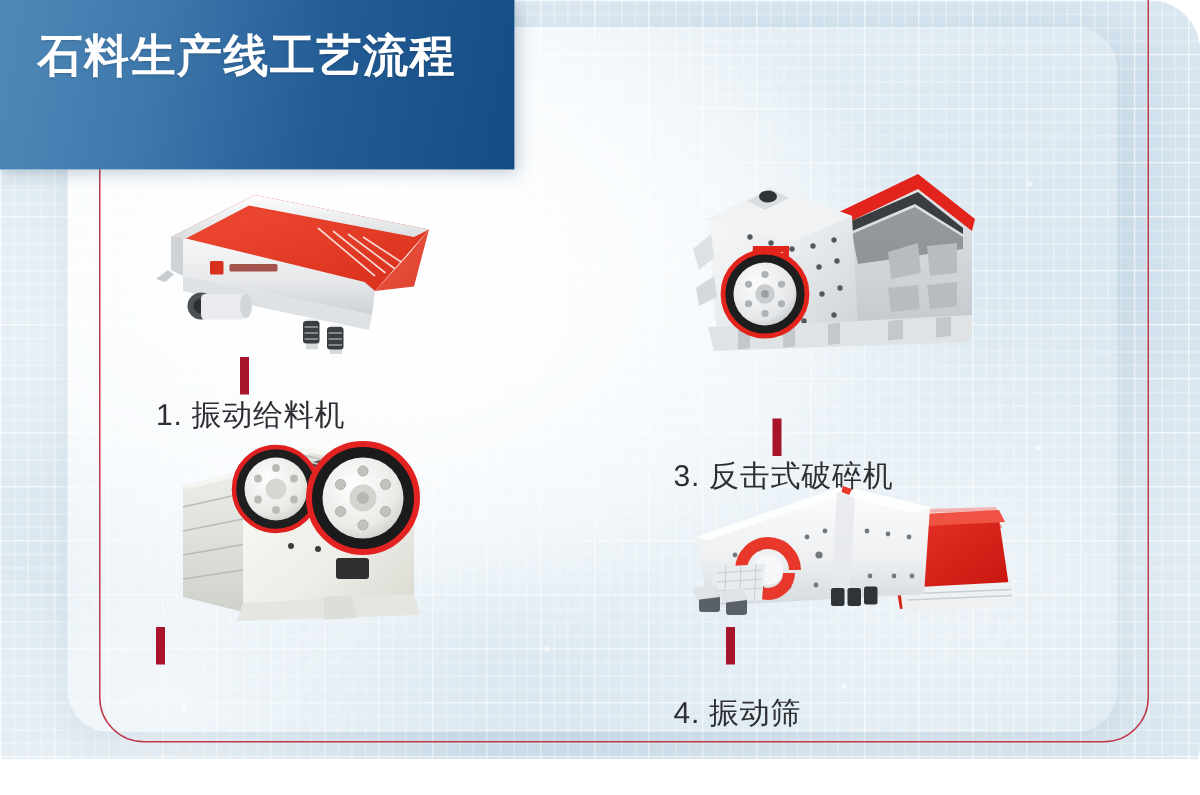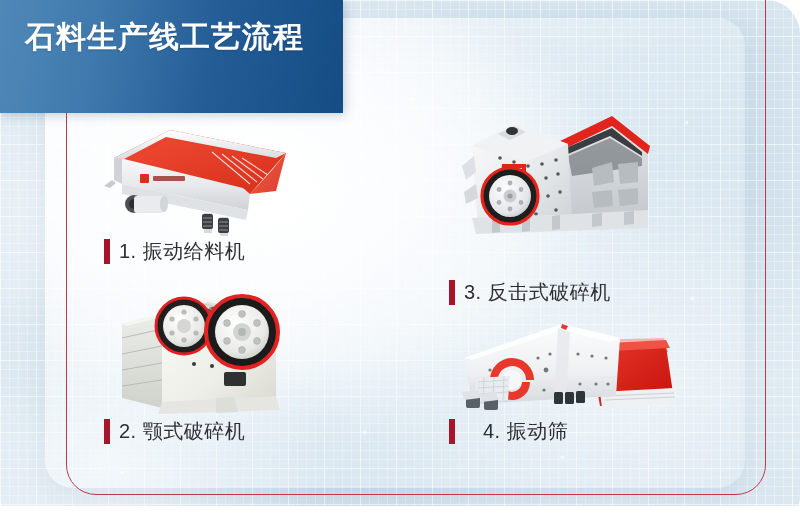--- a/index.html
+++ b/index.html
@@ -109,20 +109,21 @@
     letter-spacing: 1px;
     white-space: nowrap;
   }
 
   
   .label {
     position: absolute;
     display: flex;
     align-items: center;
     z-index: 4;
+    flex-direction: column;
   }
   .label .bar {
     width: 6px;
     height: 25px;
     background: #a8142a;
     margin-right: 9px;
     flex: 0 0 auto;
   }
   .label .txt {
     font-size: 20px;
@@ -508,21 +509,20 @@
     </svg>
   </div>
 
   <div class="label" id="label-1">
     <span class="bar"></span>
     <span class="txt">1. 振动给料机</span>
   </div>
 
   <div class="label" id="label-2">
     <span class="bar"></span>
-    <span class="txt">2. 颚式破碎机</span>
   </div>
 
   <div class="label" id="label-3">
     <span class="bar"></span>
     <span class="txt">3. 反击式破碎机</span>
   </div>
 
   <div class="label" id="label-4">
     <span class="bar"></span>
     <span class="txt">4. 振动筛</span>

